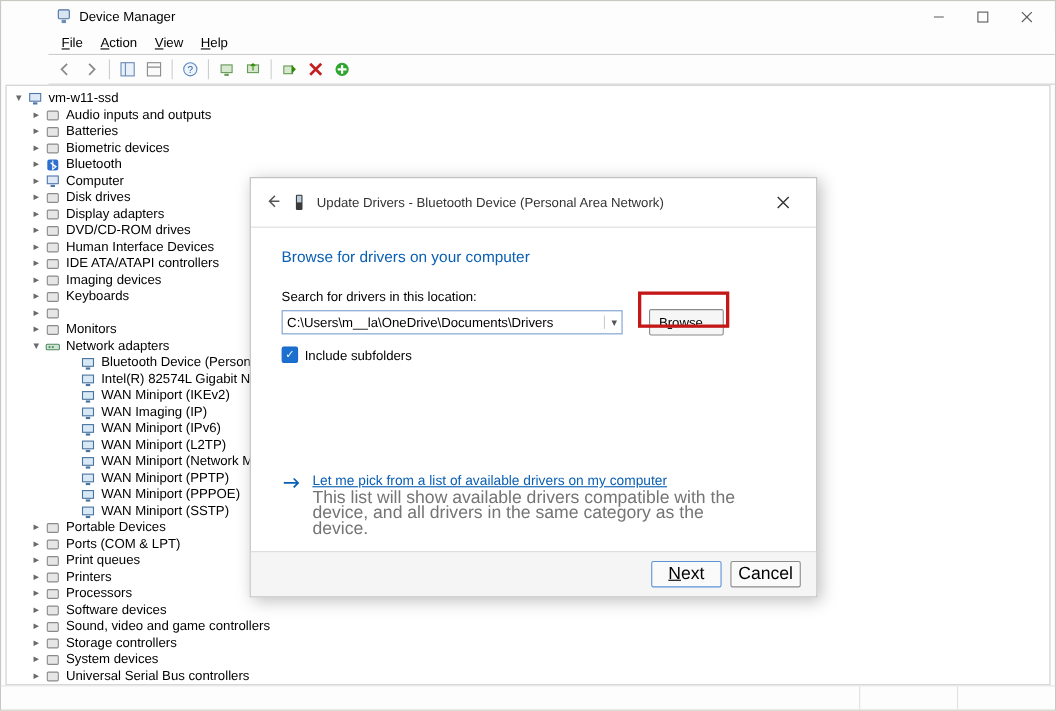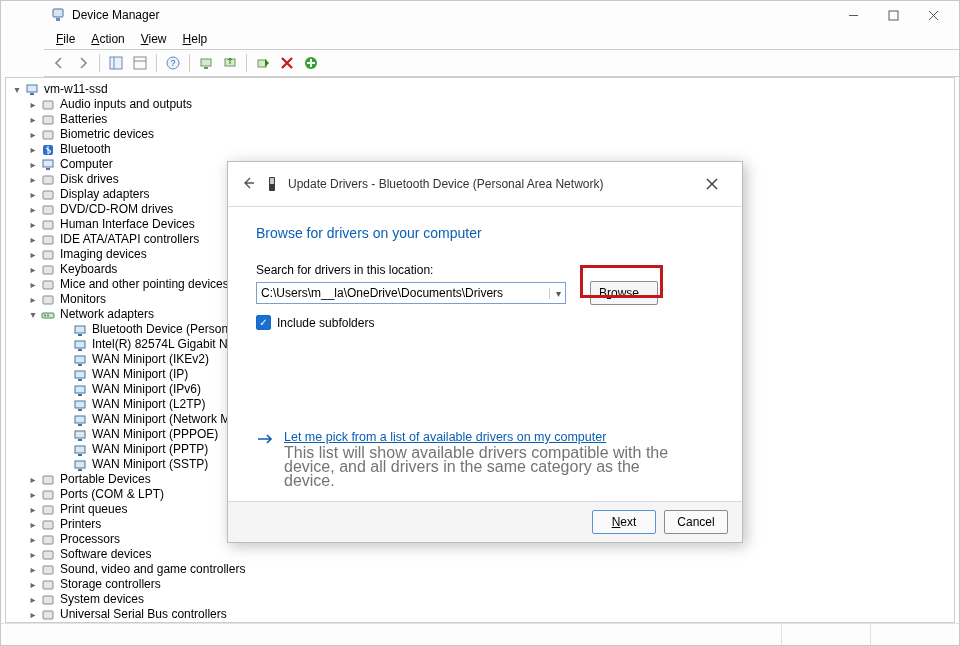--- a/index.html
+++ b/index.html
@@ -68,21 +68,21 @@
   .redbox{position:absolute;border:3px solid var(--red);pointer-events:none;}
   .chk-row{margin-top:10px;display:flex;align-items:center;gap:6px;font-size:12px;}
   .chk{width:13px;height:13px;border:1px solid #1769c9;background:#1a6fcf;border-radius:2px;display:flex;align-items:center;justify-content:center;color:#fff;font-size:10px;line-height:10px;}
   .picklink{margin-top:100px;display:flex;align-items:flex-start;gap:10px;}
   .picklink .arr{color:#1f9440;margin-top:2px;}
   .picklink .arr svg{width:18px;height:14px;stroke:var(--dlg-blue);fill:none;stroke-width:1.6;}
   .picklink .text{font-size:12.5px;}
   .picklink .link{color:var(--dlg-blue);text-decoration:underline;display:inline;}
   .picklink .desc{color:#747474;font-size:16px;margin-top:2px;max-width:400px;line-height:14px;}
   .dlg-footer{position:absolute;left:0;right:0;bottom:0;height:40px;border-top:1px solid var(--dlg-line);background:#f5f5f5;display:flex;align-items:center;justify-content:flex-end;padding:0 14px;gap:8px;}
-  .dlgbtn{height:22px;width:62px;border:1px solid var(--btn-border);background:#fafafa;font-size:12px;display:flex;align-items:center;justify-content:center;border-radius:2px;}
+  .dlgbtn{height:22px;width:62px;border:1px solid var(--btn-border);background:#fafafa;font-size:16px;display:flex;align-items:center;justify-content:center;border-radius:2px;}
   .dlgbtn.primary{border:1px solid #5c93d6;}
   .u{text-decoration:underline;}
 </style>
 </head>
 <body>
 
 <div class="window">
 
   <div class="titlebar">
     <span class="icon">
@@ -306,21 +306,20 @@
           </span>
           <span>Keyboards</span>
         </div>
         <div class="node indent2">
           <span class="tw">▸</span>
           <span class="nicon">
             <svg viewBox="0 0 14 14">
               <rect x="2" y="3" width="10" height="8" rx="1" fill="#e6e6e6" stroke="#8a8a8a"></rect>
             </svg>
           </span>
-          <span>Mice and other pointing devices</span>
         </div>
         <div class="node indent2">
           <span class="tw">▸</span>
           <span class="nicon">
             <svg viewBox="0 0 14 14">
               <rect x="2" y="3" width="10" height="8" rx="1" fill="#e6e6e6" stroke="#8a8a8a"></rect>
             </svg>
           </span>
           <span>Monitors</span>
         </div>
@@ -366,21 +365,21 @@
           <span>WAN Miniport (IKEv2)</span>
         </div>
         <div class="node indent4">
           <span class="tw"></span>
           <span class="nicon">
             <svg viewBox="0 0 14 14">
               <rect x="2" y="3" width="10" height="7" fill="#d9e8f5" stroke="#49739f"></rect>
               <rect x="5" y="11" width="4" height="2" fill="#49739f"></rect>
             </svg>
           </span>
-          <span>WAN Miniport (IP)</span>
+          <span>WAN Imaging (IP)</span>
         </div>
         <div class="node indent4">
           <span class="tw"></span>
           <span class="nicon">
             <svg viewBox="0 0 14 14">
               <rect x="2" y="3" width="10" height="7" fill="#d9e8f5" stroke="#49739f"></rect>
               <rect x="5" y="11" width="4" height="2" fill="#49739f"></rect>
             </svg>
           </span>
           <span>WAN Miniport (IPv6)</span>
@@ -406,31 +405,31 @@
           <span>WAN Miniport (Network Monitor)</span>
         </div>
         <div class="node indent4">
           <span class="tw"></span>
           <span class="nicon">
             <svg viewBox="0 0 14 14">
               <rect x="2" y="3" width="10" height="7" fill="#d9e8f5" stroke="#49739f"></rect>
               <rect x="5" y="11" width="4" height="2" fill="#49739f"></rect>
             </svg>
           </span>
+          <span>WAN Miniport (PPTP)</span>
+        </div>
+        <div class="node indent4">
+          <span class="tw"></span>
+          <span class="nicon">
+            <svg viewBox="0 0 14 14">
+              <rect x="2" y="3" width="10" height="7" fill="#d9e8f5" stroke="#49739f"></rect>
+              <rect x="5" y="11" width="4" height="2" fill="#49739f"></rect>
+            </svg>
+          </span>
           <span>WAN Miniport (PPPOE)</span>
-        </div>
-        <div class="node indent4">
-          <span class="tw"></span>
-          <span class="nicon">
-            <svg viewBox="0 0 14 14">
-              <rect x="2" y="3" width="10" height="7" fill="#d9e8f5" stroke="#49739f"></rect>
-              <rect x="5" y="11" width="4" height="2" fill="#49739f"></rect>
-            </svg>
-          </span>
-          <span>WAN Miniport (PPTP)</span>
         </div>
         <div class="node indent4">
           <span class="tw"></span>
           <span class="nicon">
             <svg viewBox="0 0 14 14">
               <rect x="2" y="3" width="10" height="7" fill="#d9e8f5" stroke="#49739f"></rect>
               <rect x="5" y="11" width="4" height="2" fill="#49739f"></rect>
             </svg>
           </span>
           <span>WAN Miniport (SSTP)</span>

